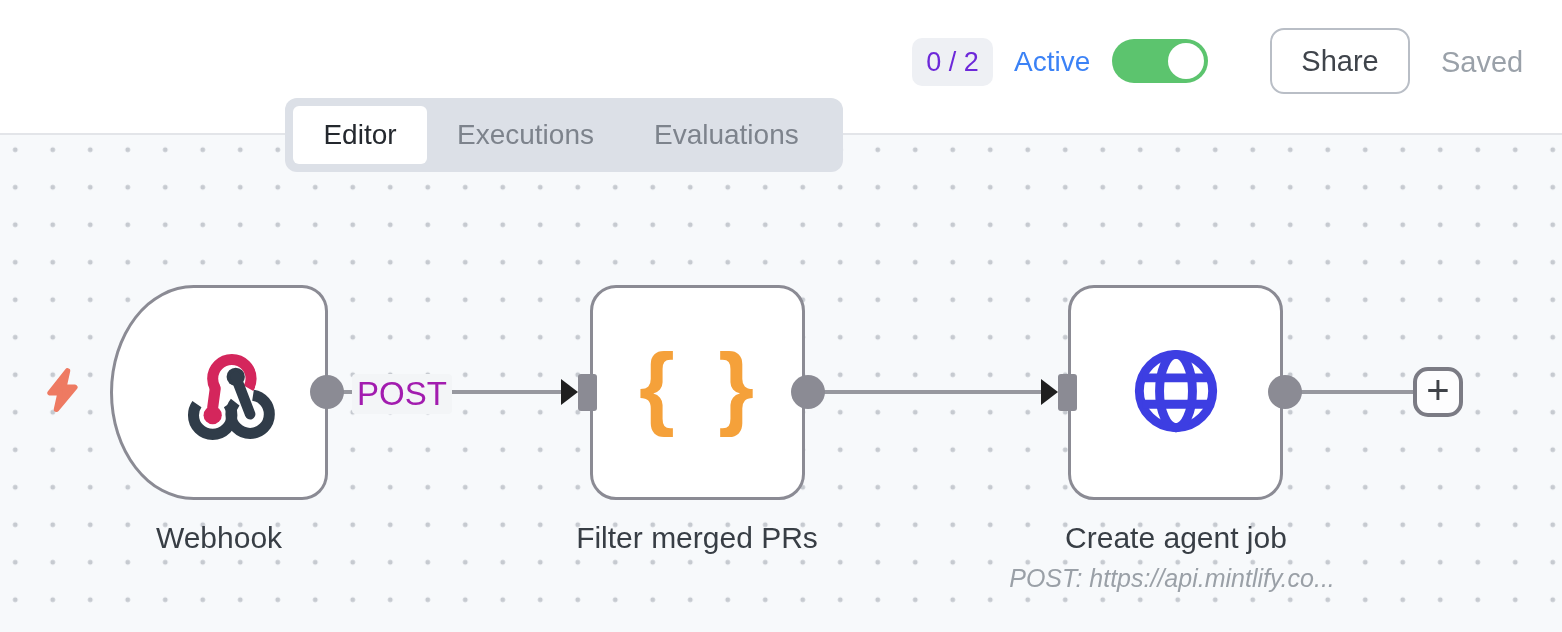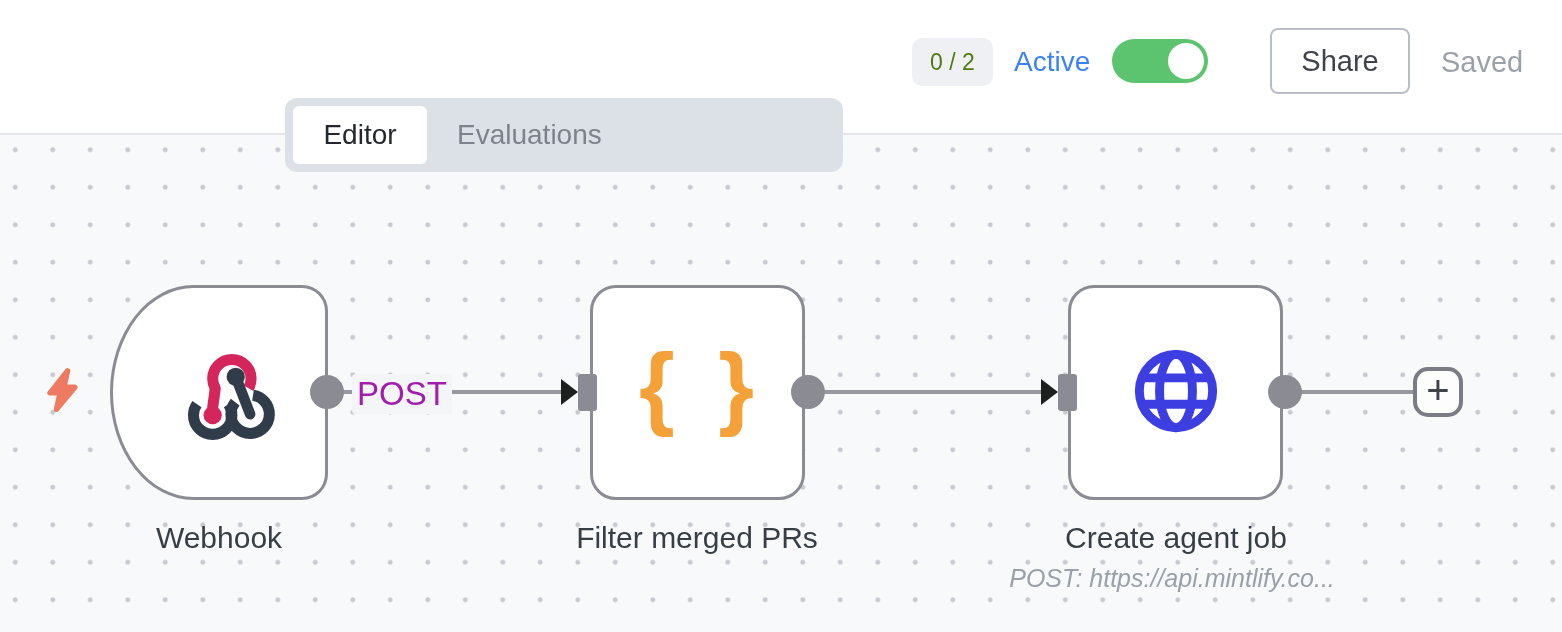--- a/index.html
+++ b/index.html
@@ -12,34 +12,34 @@
     background-color:#f7f9fb;
     background-image:radial-gradient(#c6cad0 2.2px, transparent 2.7px);
     background-size:37.5px 37.5px;
     background-position:-3.5px -4px;
     border-top:2px solid #e3e5e9;
   }
 
   
   .counter-badge{
     position:absolute;left:912px;top:38px;width:81px;height:48px;
-    background:#eef0f4;border-radius:10px;color:#4d7c0f;font-size:23px;
+    background:#eef0f4;border-radius:10px;color:#6d28d9;font-size:27px;
     display:flex;align-items:center;justify-content:center;
   }
   .active-label{position:absolute;left:1014px;top:46px;font-size:28px;font-weight:500;color:#3b82f6;}
   .toggle{
     position:absolute;left:1112px;top:39px;width:96px;height:44px;border-radius:22px;
     background:#5cc46e;
   }
   .toggle .knob{
     position:absolute;right:4px;top:4px;width:36px;height:36px;border-radius:50%;background:#ffffff;
   }
   .share-btn{
     position:absolute;left:1270px;top:28px;width:136px;height:62px;
-    background:#ffffff;border:2px solid #b9bec6;border-radius:8px;
+    background:#ffffff;border:2px solid #b9bec6;border-radius:14px;
     color:#3f444b;font-size:29px;font-weight:500;
     display:flex;align-items:center;justify-content:center;
   }
   .saved-label{position:absolute;left:1441px;top:46px;font-size:29px;font-weight:500;color:#9aa1a9;}
 
   
   .tabs{
     position:absolute;left:285px;top:98px;width:558px;height:74px;
     background:#dce0e7;border-radius:12px;
     display:flex;align-items:center;padding:0 8px;box-sizing:border-box;z-index:5;
@@ -109,20 +109,21 @@
   <div class="counter-badge">0 / 2</div>
   <div class="active-label">Active</div>
   <div class="toggle">
     <div class="knob"></div>
   </div>
   <div class="share-btn">Share</div>
   <div class="saved-label">Saved</div>
 
   <div class="tabs">
     <div class="tab active">Editor</div>
+    <div class="tab">Executions</div>
     <div class="tab">Evaluations</div>
   </div>
 
   <div class="bolt">
     <svg width="44" height="50" viewBox="0 0 48 54">
       <path d="M30 5 L11 29 H22 L18 47 L38 23 H26 Z" fill="#ee7a62" stroke="#ee7a62" stroke-width="6" stroke-linejoin="round"></path>
     </svg>
   </div>
 
   <div class="node webhook">

